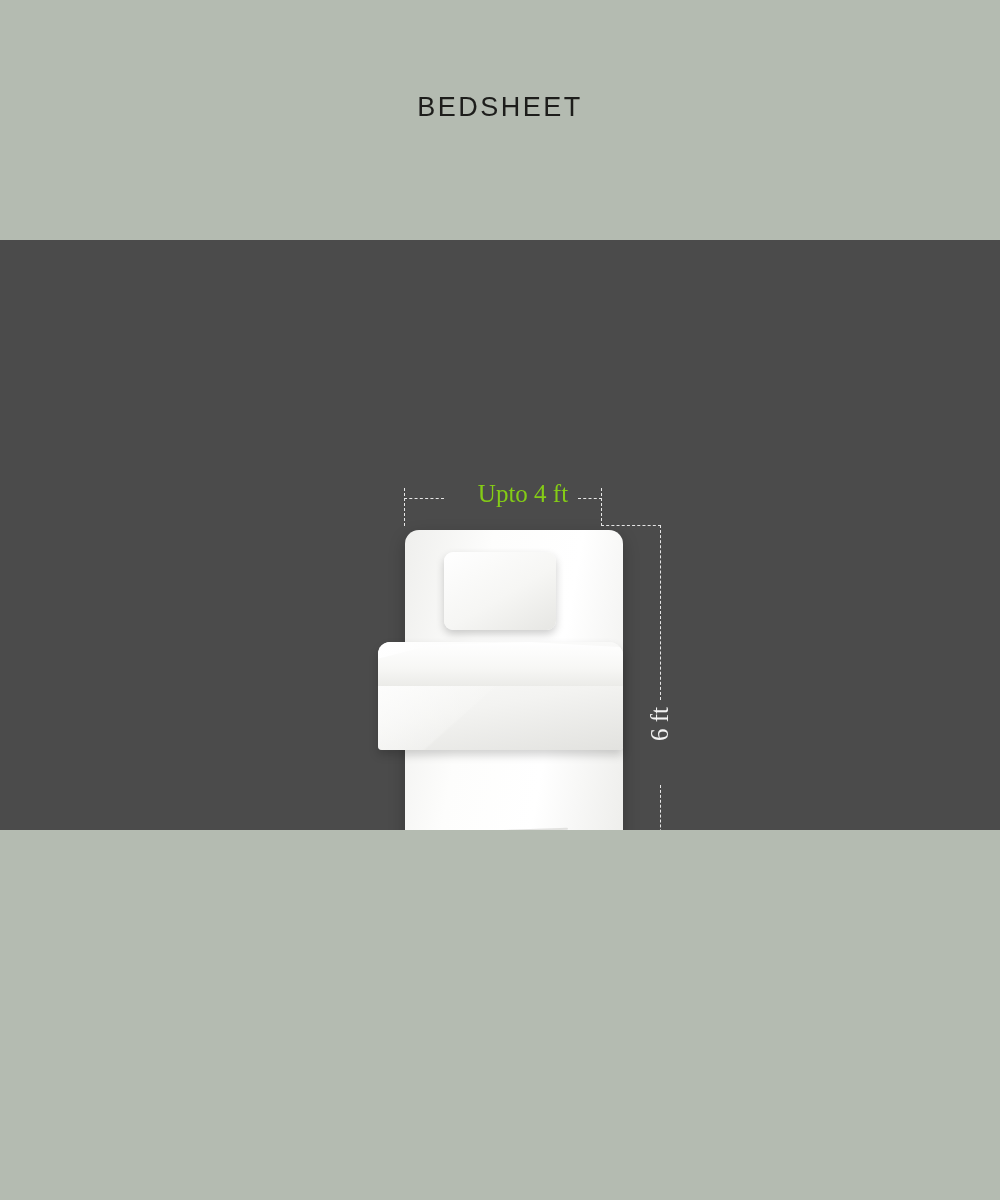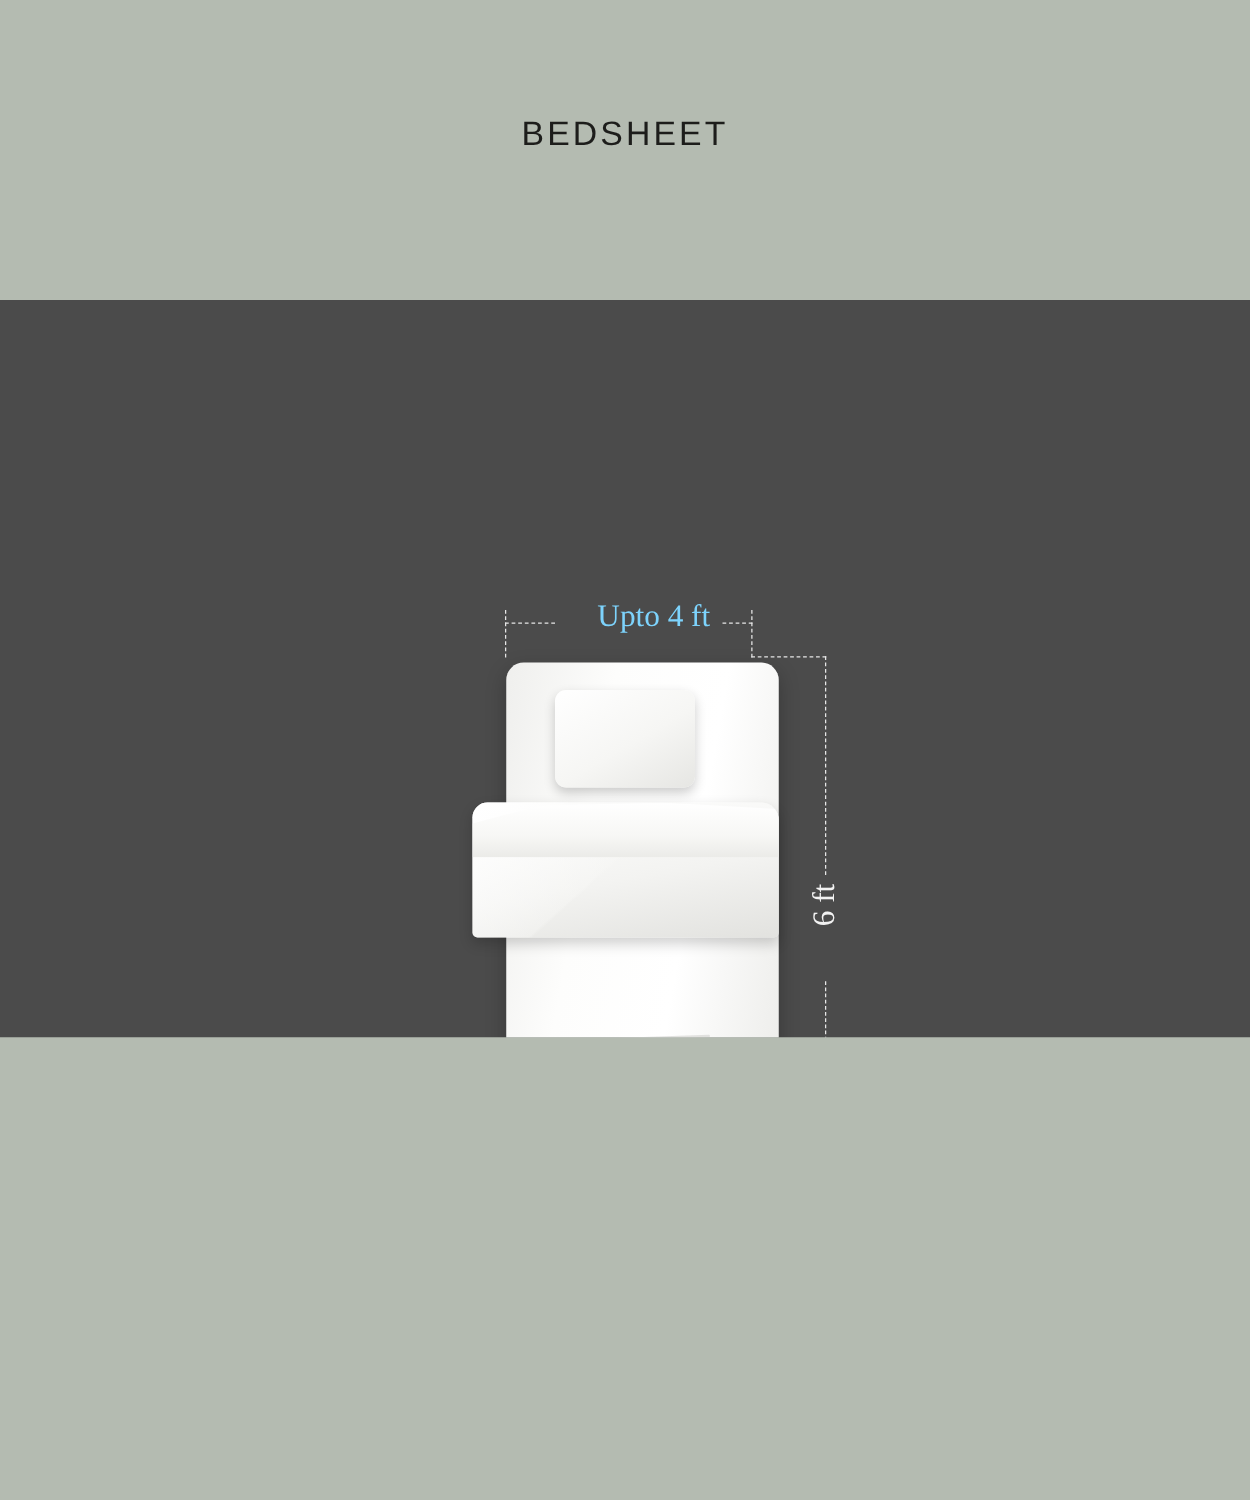--- a/index.html
+++ b/index.html
@@ -94,21 +94,21 @@
     width: 0; height: 38px;
     border-left: 1.5px dashed #e7e7e7;
   }
   .width-label {
     position: absolute;
     left: 438px; top: 240px;
     width: 170px;
     text-align: center;
     font-family: "Liberation Serif", serif;
     font-size: 25px;
-    color: #7dd3fc;
+    color: #84cc16;
   }
   .right-dim-top {
     position: absolute;
     left: 601px; top: 285px;
     width: 60px; height: 0;
     border-top: 1.5px dashed #e7e7e7;
   }
   .right-tick-upper {
     position: absolute;
     left: 660px; top: 285px;

